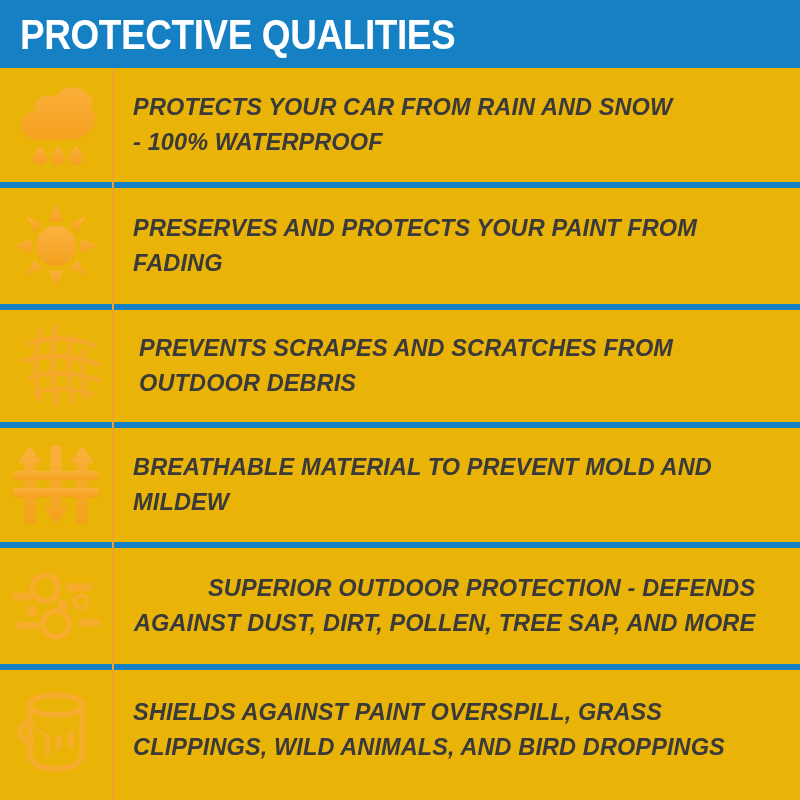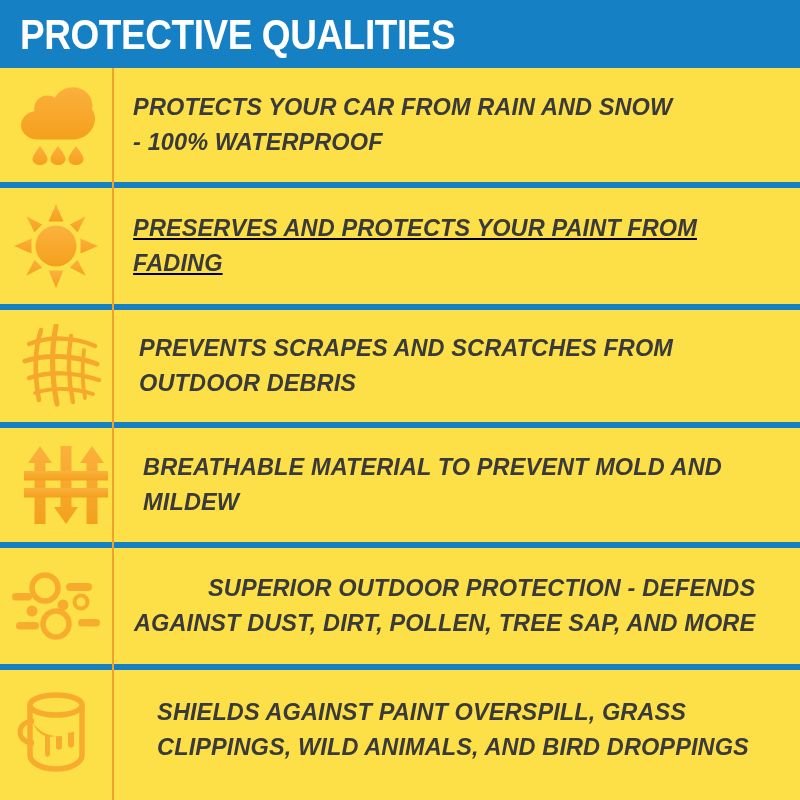--- a/index.html
+++ b/index.html
@@ -11,21 +11,21 @@
     width: 800px;
     height: 800px;
     font-family: "Liberation Sans", sans-serif;
     overflow: hidden;
   }
 
   #infographic {
     position: relative;
     width: 800px;
     height: 800px;
-    background: #fde047;
+    background: #eab308;
     box-sizing: border-box;
   }
 
   
   .header-bar {
     position: absolute;
     top: 0;
     left: 0;
     width: 800px;
     height: 68px;
@@ -96,25 +96,25 @@
     transform-origin: left center;
   }
   .sep {
     width: 800px;
     height: 6px;
     background: #1580C4;
   }
 
   
   .row-h1 { height: 114px; }
-  .row-h2 { height: 116px; text-decoration: underline; }
+  .row-h2 { height: 116px; }
   .row-h3 { height: 112px; margin-left: 6px; }
-  .row-h4 { height: 114px; padding-left: 10px; }
+  .row-h4 { height: 114px; }
   .row-h5 { height: 116px; text-align: right; }
-  .row-h6 { height: 120px; gap: 24px; }
+  .row-h6 { height: 120px; }
 
   svg { display: block; }
 </style>
 </head>
 <body>
 
 <div id="infographic">
 
   <div class="header-bar">
     <div class="header-title">PROTECTIVE QUALITIES</div>

